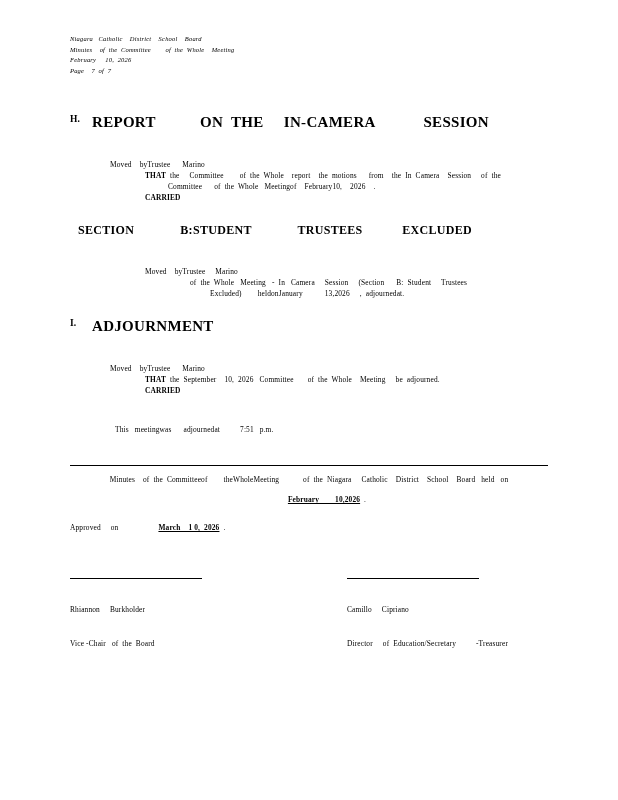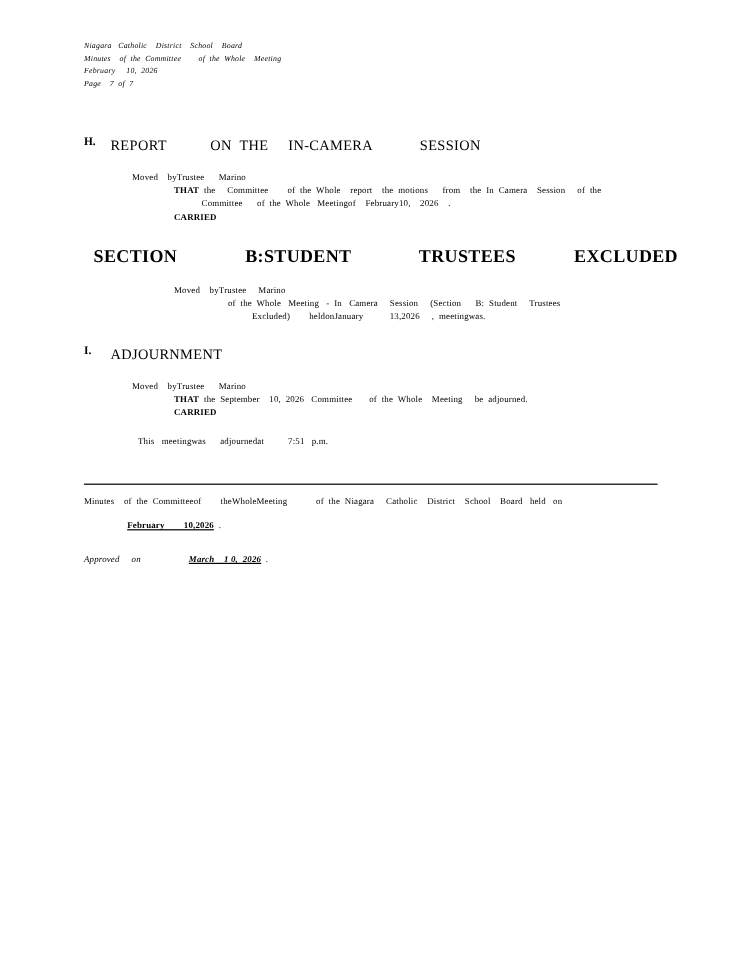--- a/index.html
+++ b/index.html
@@ -35,22 +35,22 @@
     font-size: 6.5px;
     font-style: italic;
     line-height: 1.62;
     letter-spacing: 0.2px;
     color: #000;
   }
   .doc-header div { white-space: pre; }
 
   
   .sec-head {
-    font-size: 12px;
-    font-weight: normal;
+    font-size: 15px;
+    font-weight: bold;
     letter-spacing: 0.3px;
     white-space: pre;
   }
   .para {
     font-size: 7.4px;
     line-height: 1.5;
     letter-spacing: 0.15px;
     white-space: pre-wrap;
   }
   .bold { font-weight: bold; }
@@ -60,56 +60,56 @@
   }
   .row-letter .letter {
     width: 22px;
     flex: 0 0 22px;
     font-size: 9.5px;
     font-weight: bold;
   }
 
   
   .mt-h { margin-top: 38px; }
-  .mt-1 { margin-top: 13px; }
+  .mt-1 { margin-top: 28px; }
   .mt-2 { margin-top: 19px; }
 
   .indent-1 { margin-left: 40px; }
   .indent-2 { margin-left: 75px; }
   .indent-3 { margin-left: 98px; }
   .indent-4 { margin-left: 45px; }
 
   .center-head {
-    font-size: 15px;
+    font-size: 12px;
     font-weight: bold;
     letter-spacing: 0.3px;
     margin-left: 8px;
     white-space: pre;
   }
 
   
   hr.rule {
     border: none;
     border-top: 1px solid #000;
     margin: 0;
   }
   .closing {
     margin-top: 8px;
     font-size: 7.4px;
     line-height: 1.6;
     letter-spacing: 0.15px;
     white-space: pre-wrap;
+    text-align: center;
   }
   .u { text-decoration: underline; margin-left: 36px; }
   .approved {
     margin-top: 17px;
     font-size: 7.4px;
     letter-spacing: 0.15px;
     white-space: pre;
-    font-style: italic;
   }
 
   
   .sig-area {
     margin-top: 46px;
     position: relative;
     height: 40px;
   }
   .sig-line {
     position: absolute;
@@ -148,34 +148,46 @@
 
     <div class="para indent-1 mt-1">Moved    byTrustee      Marino</div>
     <div class="para indent-2"><span class="bold">THAT</span><span>  the     Committee        of  the  Whole    report    the  motions      from    the  In  Camera    Session     of  the</span></div>
     <div class="para indent-3">Committee      of  the  Whole   Meetingof    February10,    2026    .</div>
     <div class="para indent-2 bold">CARRIED</div>
 
     <div class="center-head mt-2">SECTION              B:STUDENT              TRUSTEES            EXCLUDED</div>
 
     <div class="para indent-2 mt-1">Moved    byTrustee     Marino</div>
     <div class="para" style="margin-left:120px;">of  the  Whole   Meeting   -  In   Camera     Session     (Section      B:  Student     Trustees</div>
-    <div class="para" style="margin-left:140px;">Excluded)        heldonJanuary           13,2026     ,  meetingwas.</div>
+    <div class="para" style="margin-left:140px;">Excluded)        heldonJanuary           13,2026     ,  adjournedat.</div>
 
     <div class="row-letter mt-2">
       <div class="letter">I.</div>
       <div class="sec-head">ADJOURNMENT</div>
     </div>
 
     <div class="para indent-1 mt-1">Moved    byTrustee      Marino</div>
     <div class="para indent-2"><span class="bold">THAT</span><span>  the  September    10,  2026   Committee       of  the  Whole    Meeting     be  adjourned.</span></div>
     <div class="para indent-2 bold">CARRIED</div>
     <div class="para indent-4 mt-1">This   meetingwas      adjournedat          7:51   p.m.</div>
 
     <div style="margin-top:30px;">
       <hr class="rule">
       <div class="closing">Minutes    of  the  Committeeof        theWholeMeeting            of  the  Niagara     Catholic    District    School    Board   held   on</div>
       <div class="closing date-line"><span class="bold u">February        10,2026</span><span>  .</span></div>
       <div class="approved"><span>Approved     on  </span><span class="bold u">March    1 0,  2026</span><span>  .</span></div>
     </div>
 
+    <div class="sig-area">
+      <div class="sig-line left"></div>
+      <div class="sig-line right"></div>
+      <div class="sig-text left">
+        <div>Rhiannon     Burkholder</div>
+        <div>Vice -Chair   of  the  Board</div>
+      </div>
+      <div class="sig-text right">
+        <div>Camillo     Cipriano</div>
+        <div>Director     of  Education/Secretary          -Treasurer</div>
+      </div>
+    </div>
 
   </div>
 </div>
 
 </body></html>

